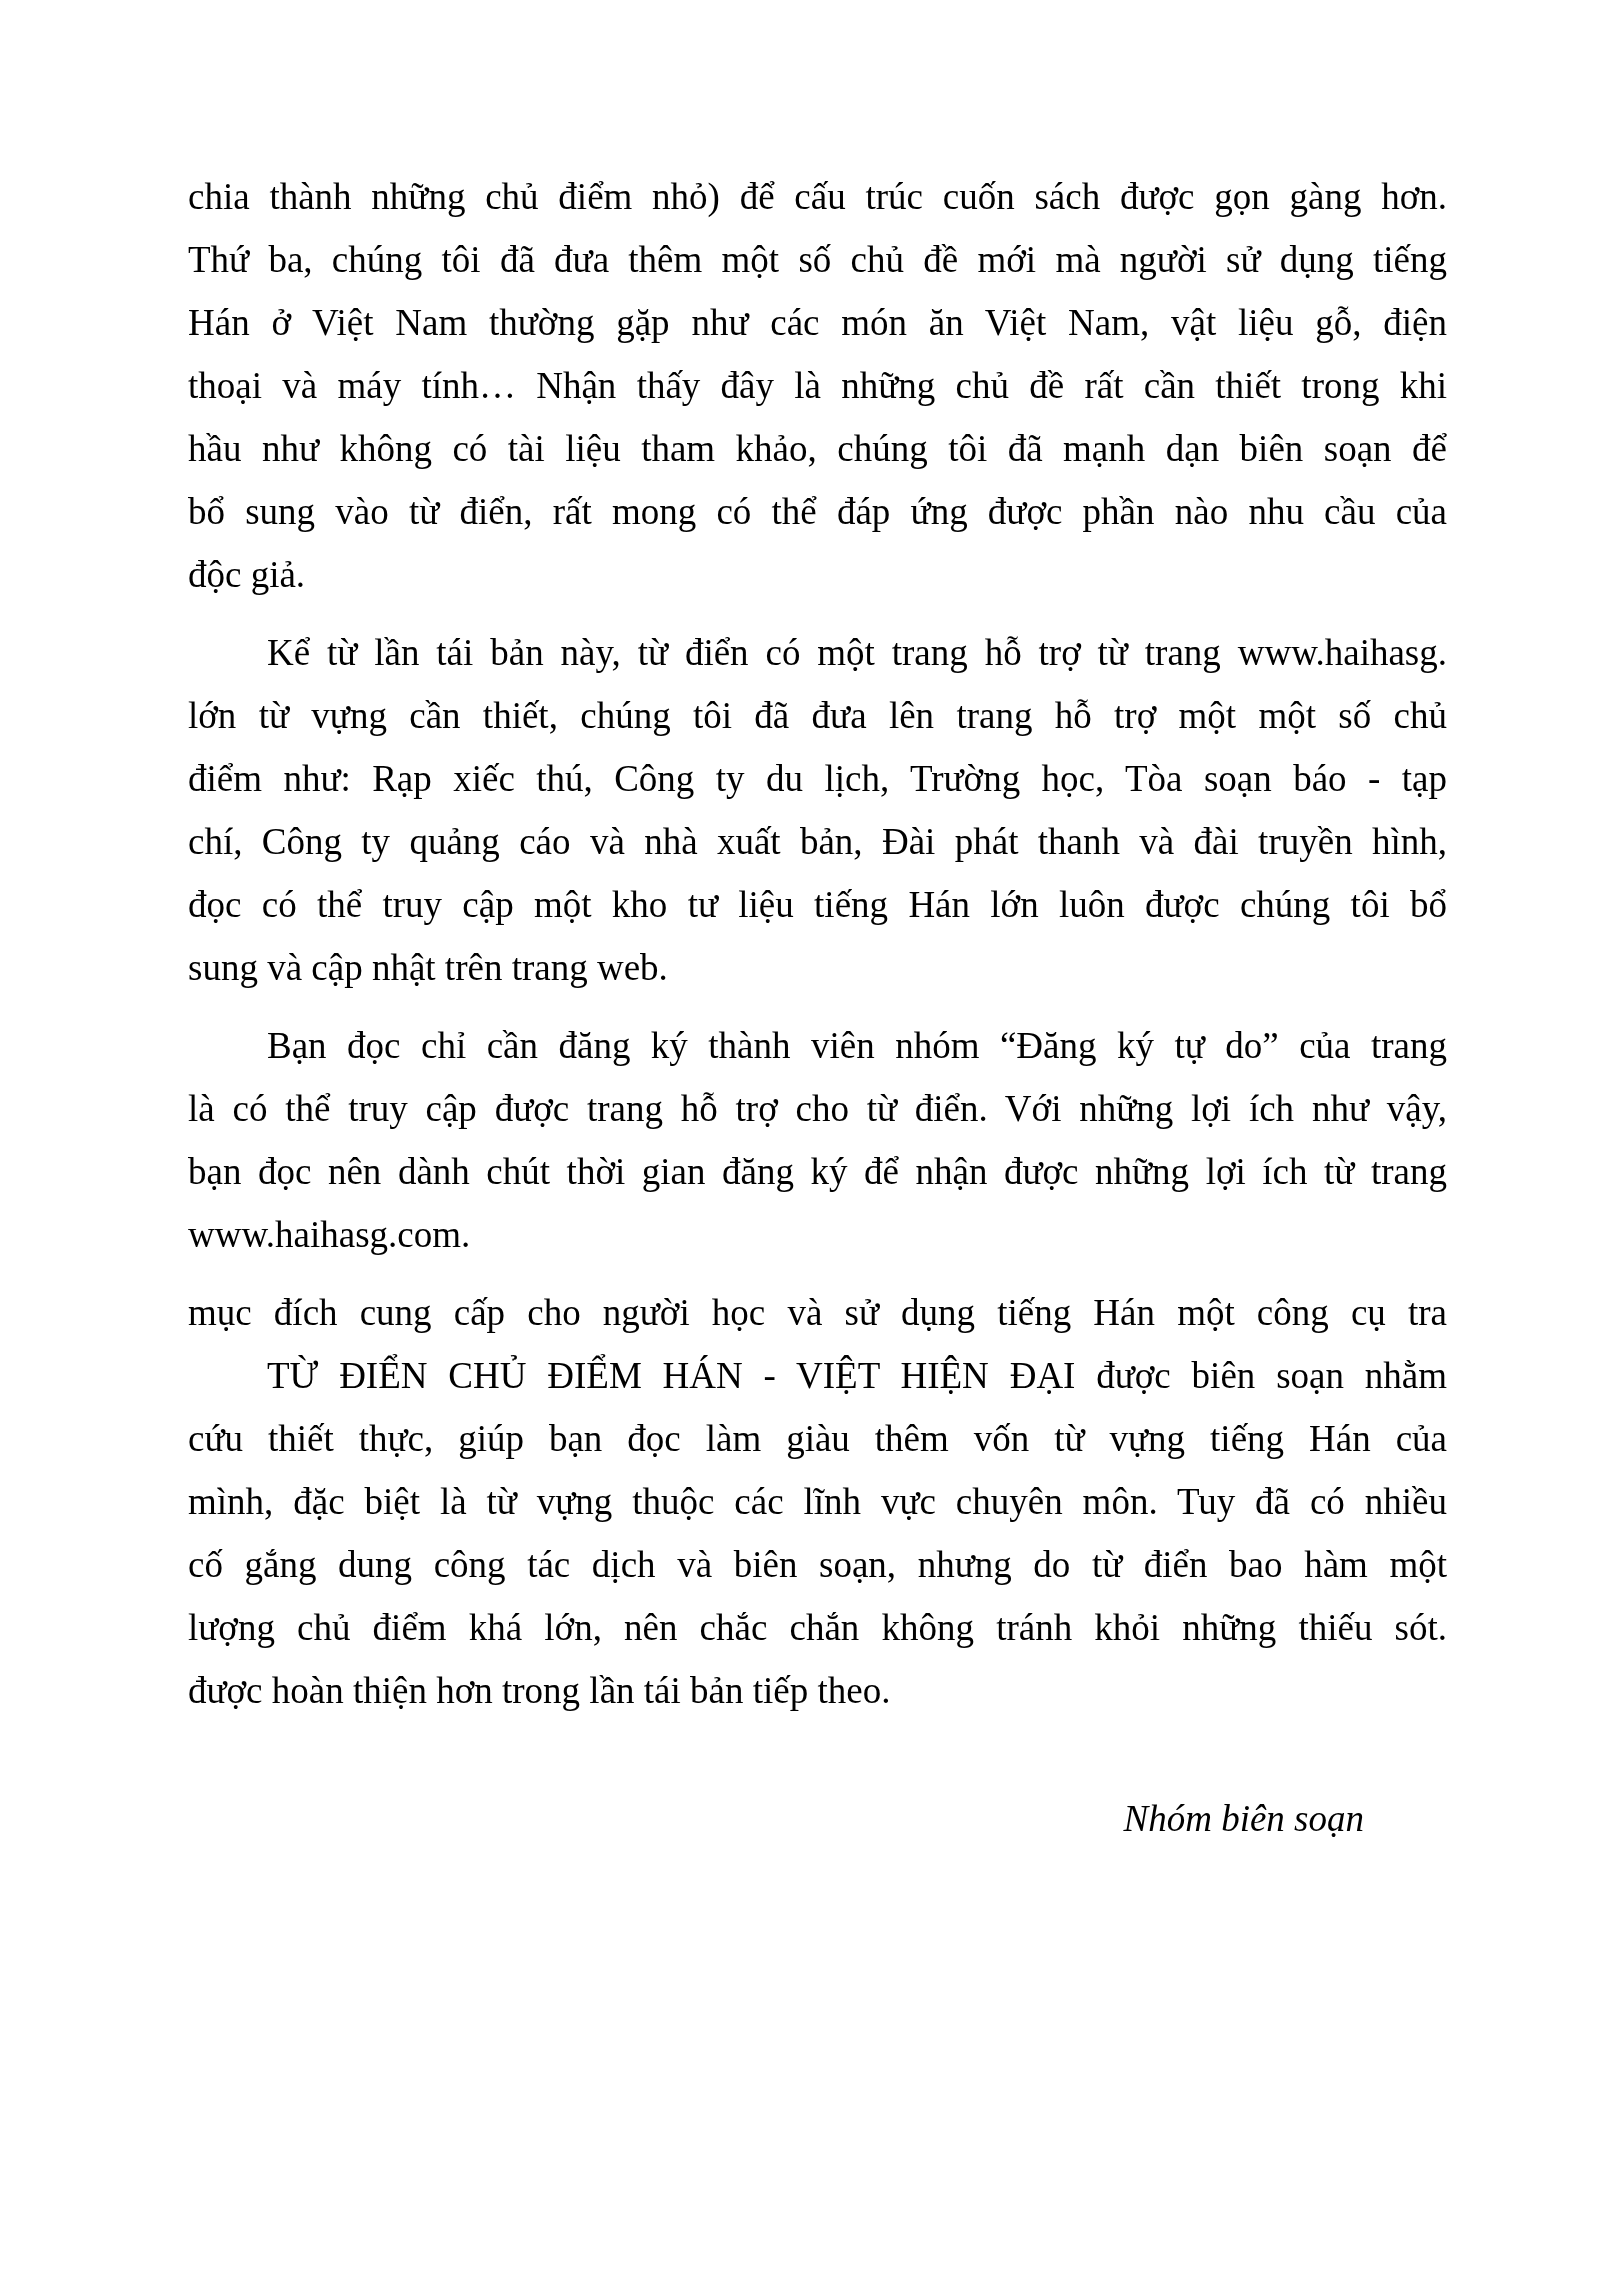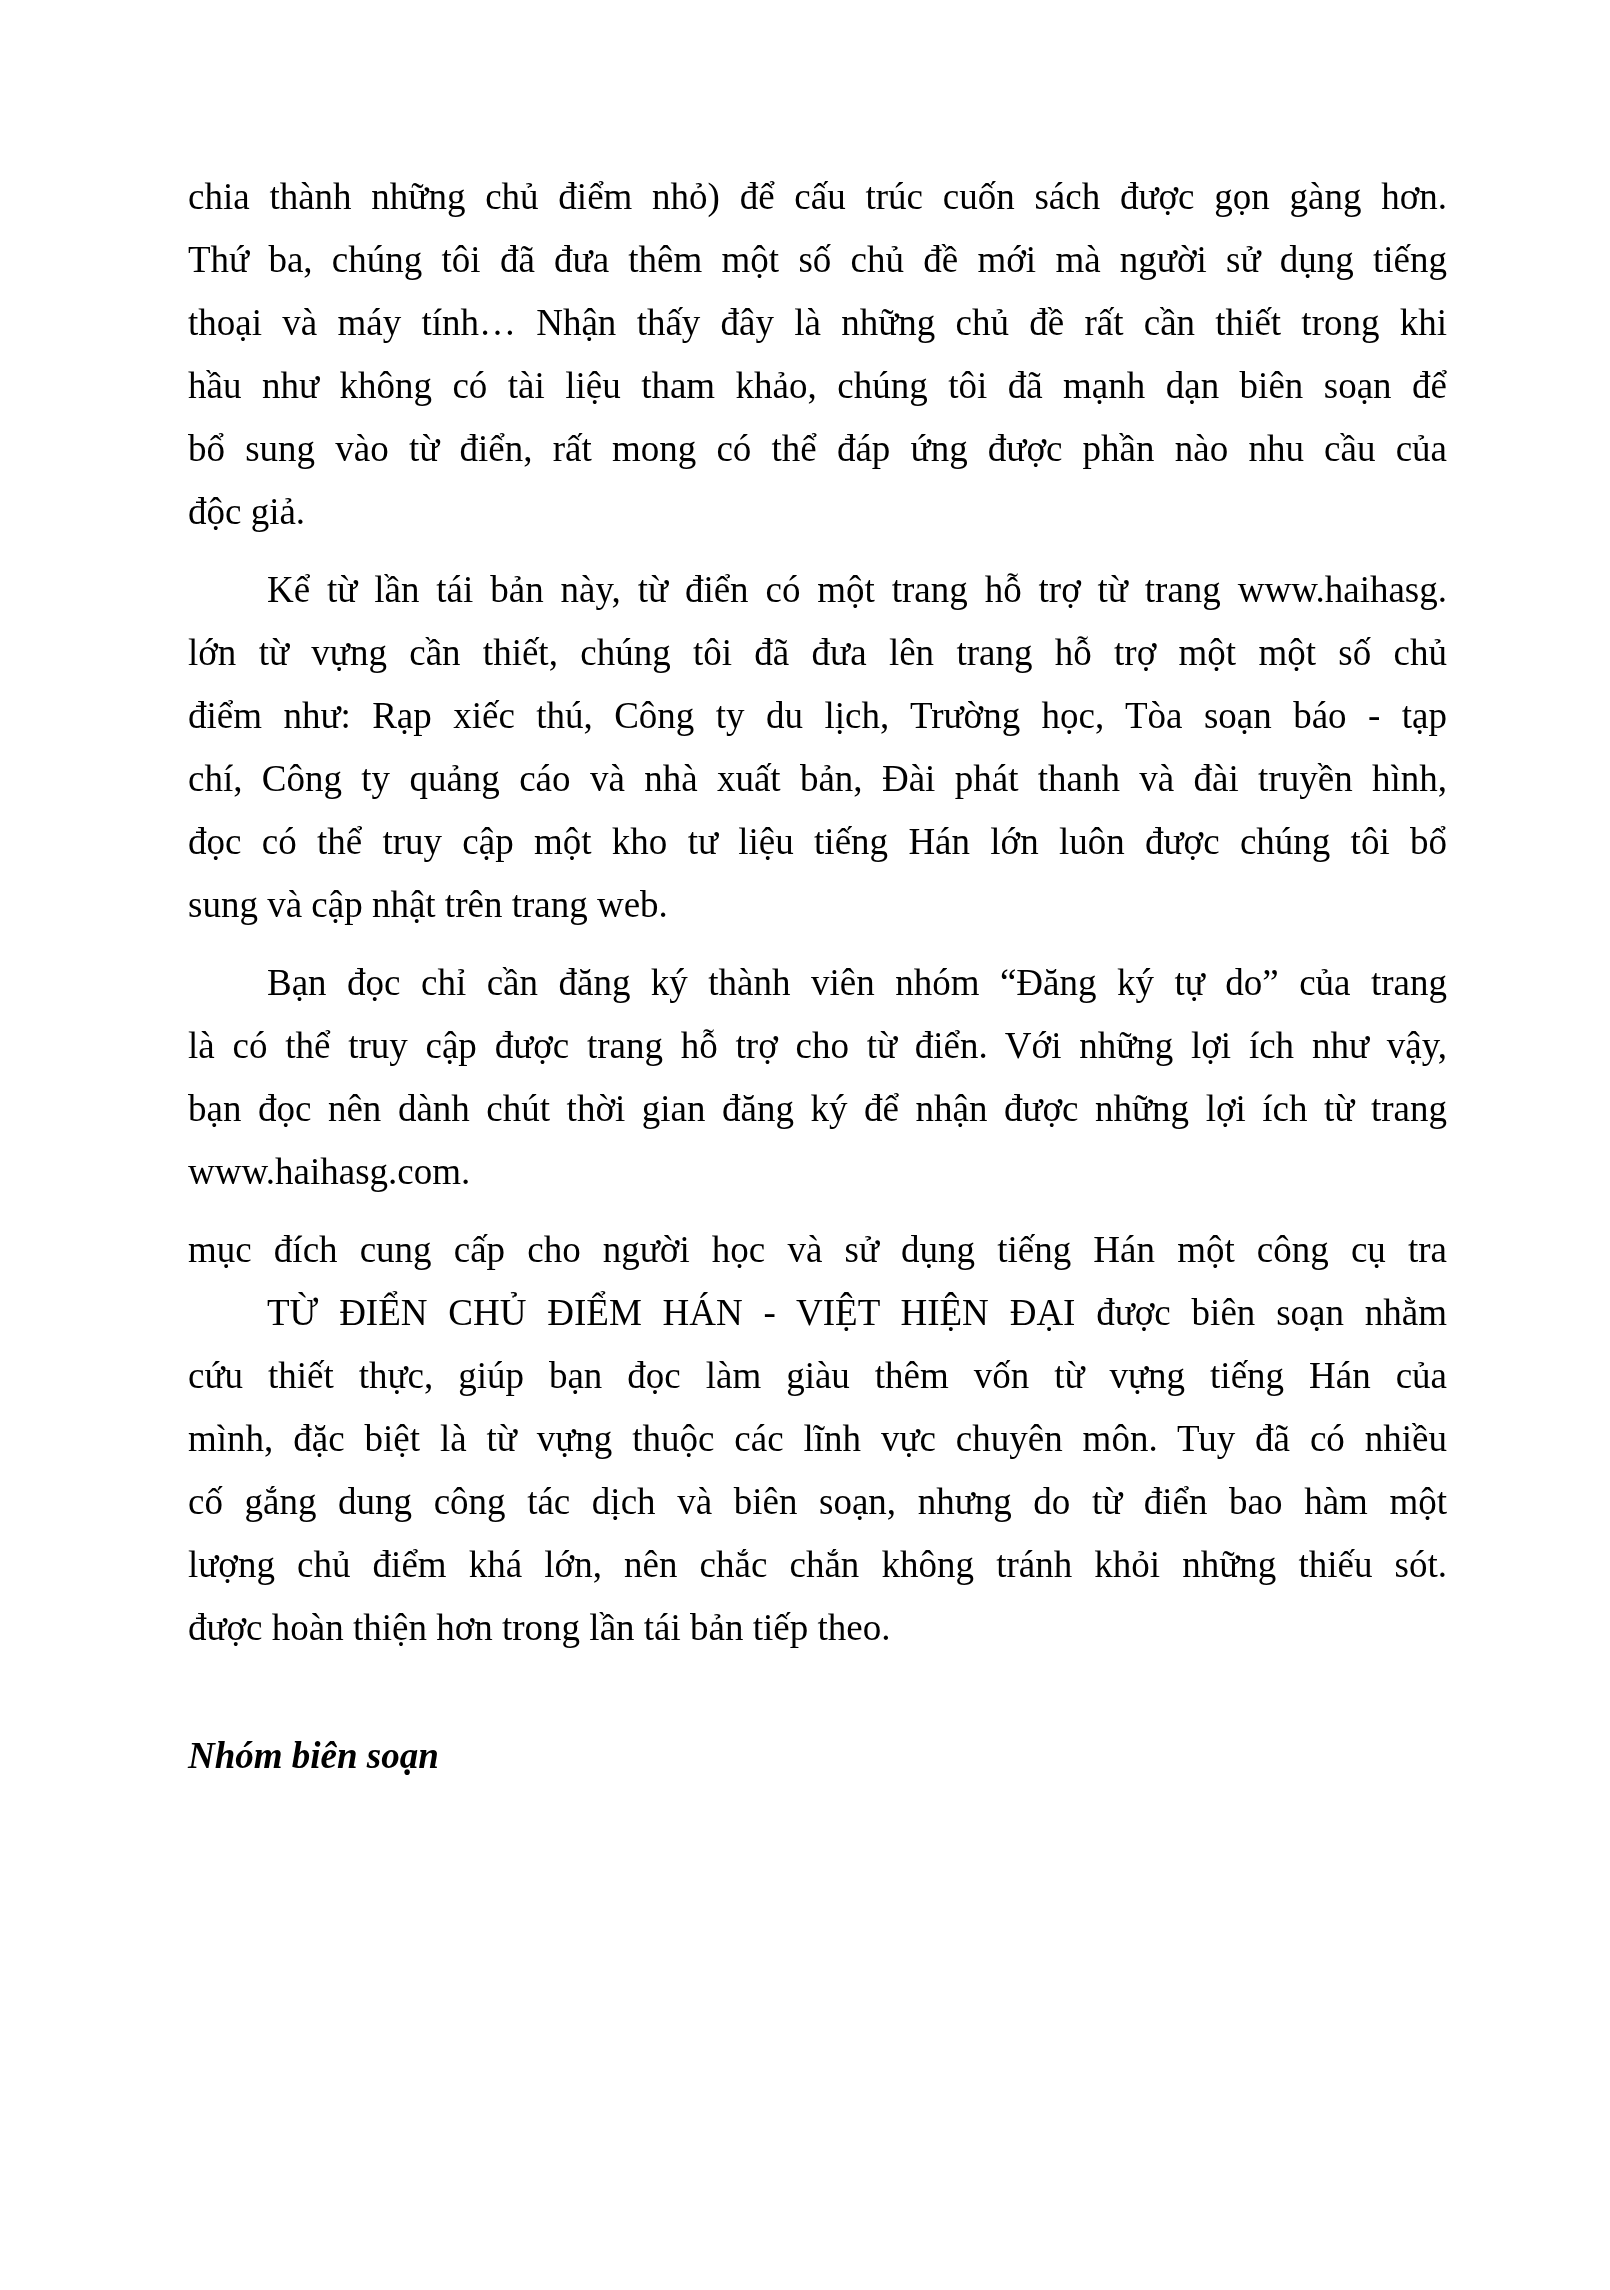--- a/index.html
+++ b/index.html
@@ -35,34 +35,35 @@
   }
   .line.indent {
     text-indent: 79px;
   }
   .seg-normal { font-style: normal; }
   .seg-italic { }
   .signature {
     margin-top: 65px;
     height: 63px;
     line-height: 63px;
-    text-align: left;
+    text-align: right;
     padding-right: 83px;
-    font-weight: bold;
+    font-weight: normal;
     font-style: italic;
   }
 </style>
 </head>
 <body>
 
 <div class="page">
   <div class="doc-body">
       <div class="paragraph">
         <div class="line"><span class="seg-normal">chia thành những chủ điểm nhỏ) để cấu trúc cuốn sách được gọn gàng hơn.</span></div>
         <div class="line"><span class="seg-normal">Thứ ba, chúng tôi đã đưa thêm một số chủ đề mới mà người sử dụng tiếng</span></div>
+        <div class="line"><span class="seg-normal">Hán ở Việt Nam thường gặp như các món ăn Việt Nam, vật liệu gỗ, điện</span></div>
         <div class="line"><span class="seg-normal">thoại và máy tính… Nhận thấy đây là những chủ đề rất cần thiết trong khi</span></div>
         <div class="line"><span class="seg-normal">hầu như không có tài liệu tham khảo, chúng tôi đã mạnh dạn biên soạn để</span></div>
         <div class="line"><span class="seg-normal">bổ sung vào từ điển, rất mong có thể đáp ứng được phần nào nhu cầu của</span></div>
         <div class="line last"><span class="seg-normal">độc giả.</span></div>
       </div>
       <div class="paragraph">
         <div class="line indent"><span class="seg-normal">Kể từ lần tái bản này, từ điển có một trang hỗ trợ từ trang www.haihasg.</span></div>
         <div class="line"><span class="seg-normal">lớn từ vựng cần thiết, chúng tôi đã đưa lên trang hỗ trợ một một số chủ</span></div>
         <div class="line"><span class="seg-normal">điểm như: </span><span class="seg-italic">Rạp xiếc thú, Công ty du lịch, Trường học, Tòa soạn báo - tạp</span></div>
         <div class="line"><span class="seg-italic">chí, Công ty quảng cáo và nhà xuất bản, Đài phát thanh và đài truyền hình,</span></div>

